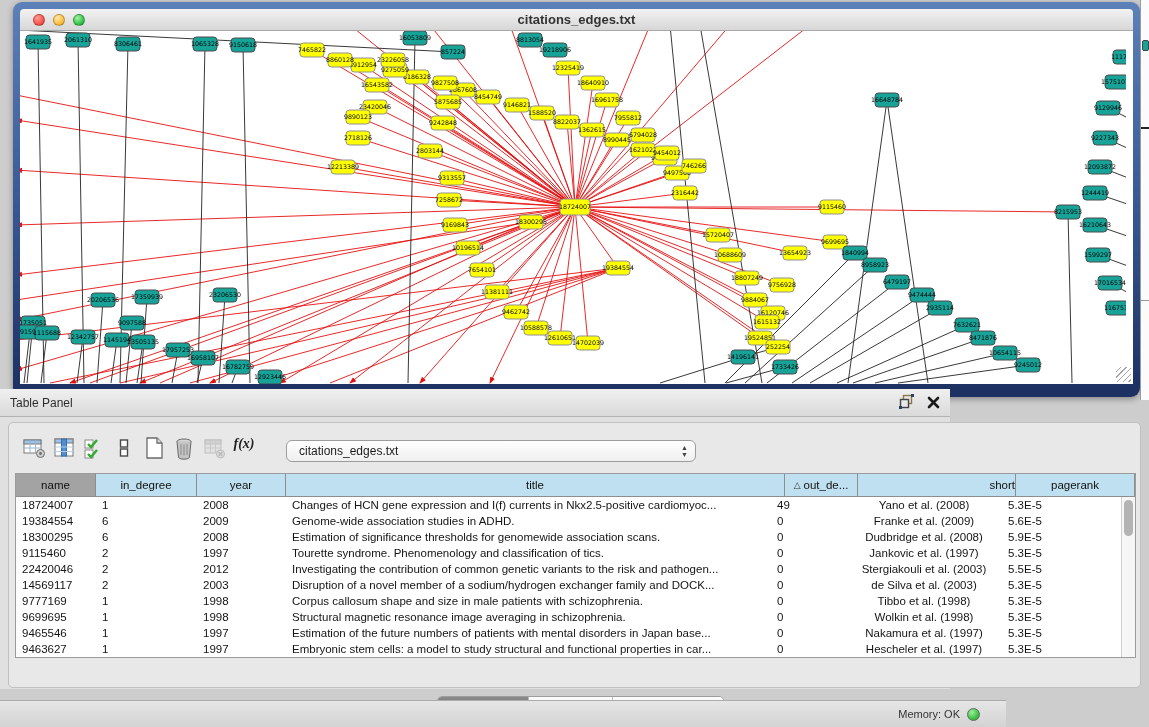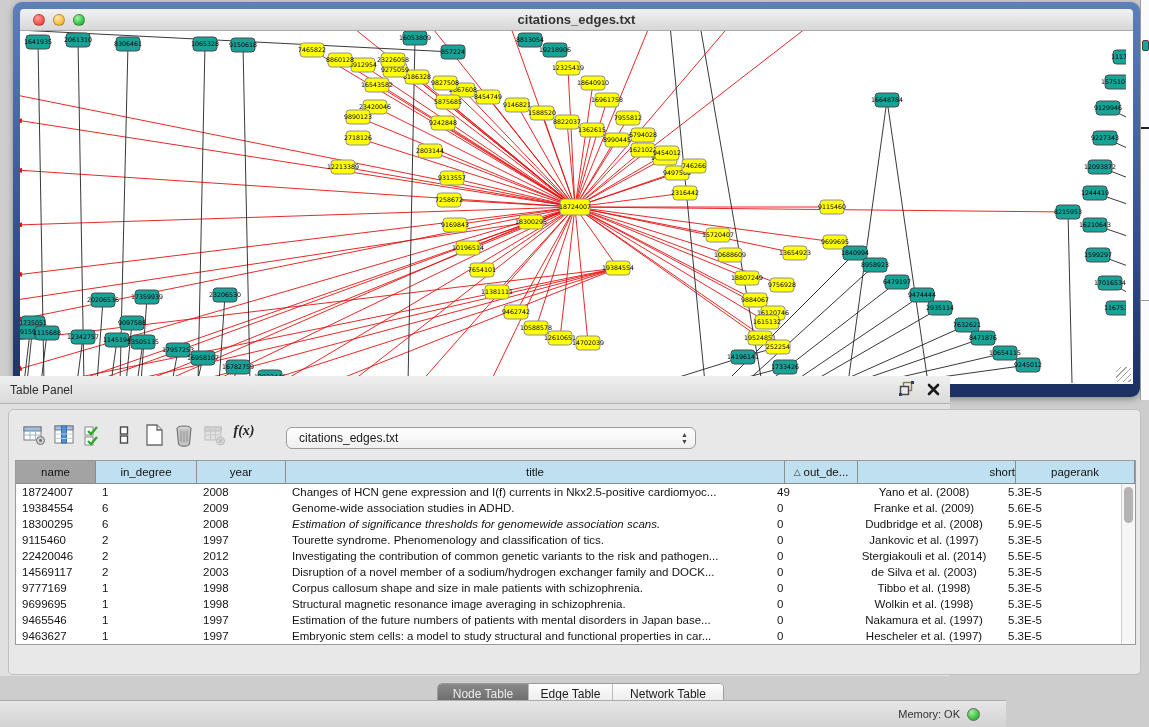--- a/index.html
+++ b/index.html
@@ -25,21 +25,21 @@
   .grip { position:absolute; right:2px; bottom:2px; width:15px; height:15px;
     background:repeating-linear-gradient(135deg, transparent 0 3px, #a5a5a5 3px 4px); }
 
   
   .sliver { position:absolute; left:1140px; top:0; width:9px; height:400px; background:#fbfbfb; border-left:1px solid #9a9a9a; }
   .sliver .mark1 { position:absolute; left:1px; top:40px; width:7px; height:11px; background:#17a398; border:1px solid #444; border-radius:2px; }
   .sliver .mark2 { position:absolute; left:0; top:127px; width:100%; height:2px; background:#222; }
   .sliver .mark3 { position:absolute; left:0; top:300px; width:100%; height:1px; background:#999; }
 
   
-  .table-panel { position:absolute; left:0; top:376px; width:950px; height:300px; background:#e0e0e0; }
+  .table-panel { position:absolute; left:0; top:389px; width:950px; height:300px; background:#e0e0e0; }
   .tp-header { position:absolute; left:0; top:0; width:100%; height:28px;
     background:linear-gradient(180deg,#f0f0f0,#dadada); border-bottom:1px solid #b2b2b2;
     display:flex; align-items:center; }
   .tp-title { font-size:12px; color:#2d2d2d; padding-left:10px; }
   .tp-header-icons { position:absolute; right:10px; top:5px; display:flex; gap:13px; align-items:center; }
   .tp-inner { position:absolute; left:8px; top:33px; width:1133px; height:266px;
     background:#e8e8e8; border:1px solid #c0c0c0; border-radius:5px; }
 
   .toolbar { position:absolute; left:10px; top:12px; height:30px; display:flex; align-items:center; }
   .tool-btn { width:30px; height:28px; display:flex; align-items:flex-start; justify-content:center; }
@@ -796,41 +796,41 @@
               <div class="tcell" style="width: 89px;">2009</div>
               <div class="tcell" style="width: auto; flex: 1 1 0%;">Genome-wide association studies in ADHD.</div>
               <div class="tcell" style="width: 73px;">0</div>
               <div class="tcell center" style="width: 158px;">Franke et al. (2009)</div>
               <div class="tcell" style="width: 119px;">5.6E-5</div>
             </div>
             <div class="trow">
               <div class="tcell" style="width: 80px;">18300295</div>
               <div class="tcell" style="width: 101px;">6</div>
               <div class="tcell" style="width: 89px;">2008</div>
-              <div class="tcell" style="width: auto; flex: 1 1 0%; font-style: italic;">Estimation of significance thresholds for genomewide association scans.</div>
+              <div class="tcell" style="width: auto; flex: 1 1 0%;">Estimation of significance thresholds for genomewide association scans.</div>
               <div class="tcell" style="width: 73px;">0</div>
               <div class="tcell center" style="width: 158px;">Dudbridge et al. (2008)</div>
               <div class="tcell" style="width: 119px;">5.9E-5</div>
             </div>
             <div class="trow">
               <div class="tcell" style="width: 80px;">9115460</div>
               <div class="tcell" style="width: 101px;">2</div>
               <div class="tcell" style="width: 89px;">1997</div>
               <div class="tcell" style="width: auto; flex: 1 1 0%;">Tourette syndrome. Phenomenology and classification of tics.</div>
               <div class="tcell" style="width: 73px;">0</div>
               <div class="tcell center" style="width: 158px;">Jankovic et al. (1997)</div>
               <div class="tcell" style="width: 119px;">5.3E-5</div>
             </div>
             <div class="trow">
               <div class="tcell" style="width: 80px;">22420046</div>
               <div class="tcell" style="width: 101px;">2</div>
               <div class="tcell" style="width: 89px;">2012</div>
               <div class="tcell" style="width: auto; flex: 1 1 0%;">Investigating the contribution of common genetic variants to the risk and pathogen...</div>
               <div class="tcell" style="width: 73px;">0</div>
-              <div class="tcell center" style="width: 158px;">Stergiakouli et al. (2014)</div>
+              <div class="tcell center" style="width: 158px;">Stergiakouli et al. (2003)</div>
               <div class="tcell" style="width: 119px;">5.5E-5</div>
             </div>
             <div class="trow">
               <div class="tcell" style="width: 80px;">14569117</div>
               <div class="tcell" style="width: 101px;">2</div>
               <div class="tcell" style="width: 89px;">2003</div>
               <div class="tcell" style="width: auto; flex: 1 1 0%;">Disruption of a novel member of a sodium/hydrogen exchanger family and DOCK...</div>
               <div class="tcell" style="width: 73px;">0</div>
               <div class="tcell center" style="width: 158px;">de Silva et al. (2003)</div>
               <div class="tcell" style="width: 119px;">5.3E-5</div>

